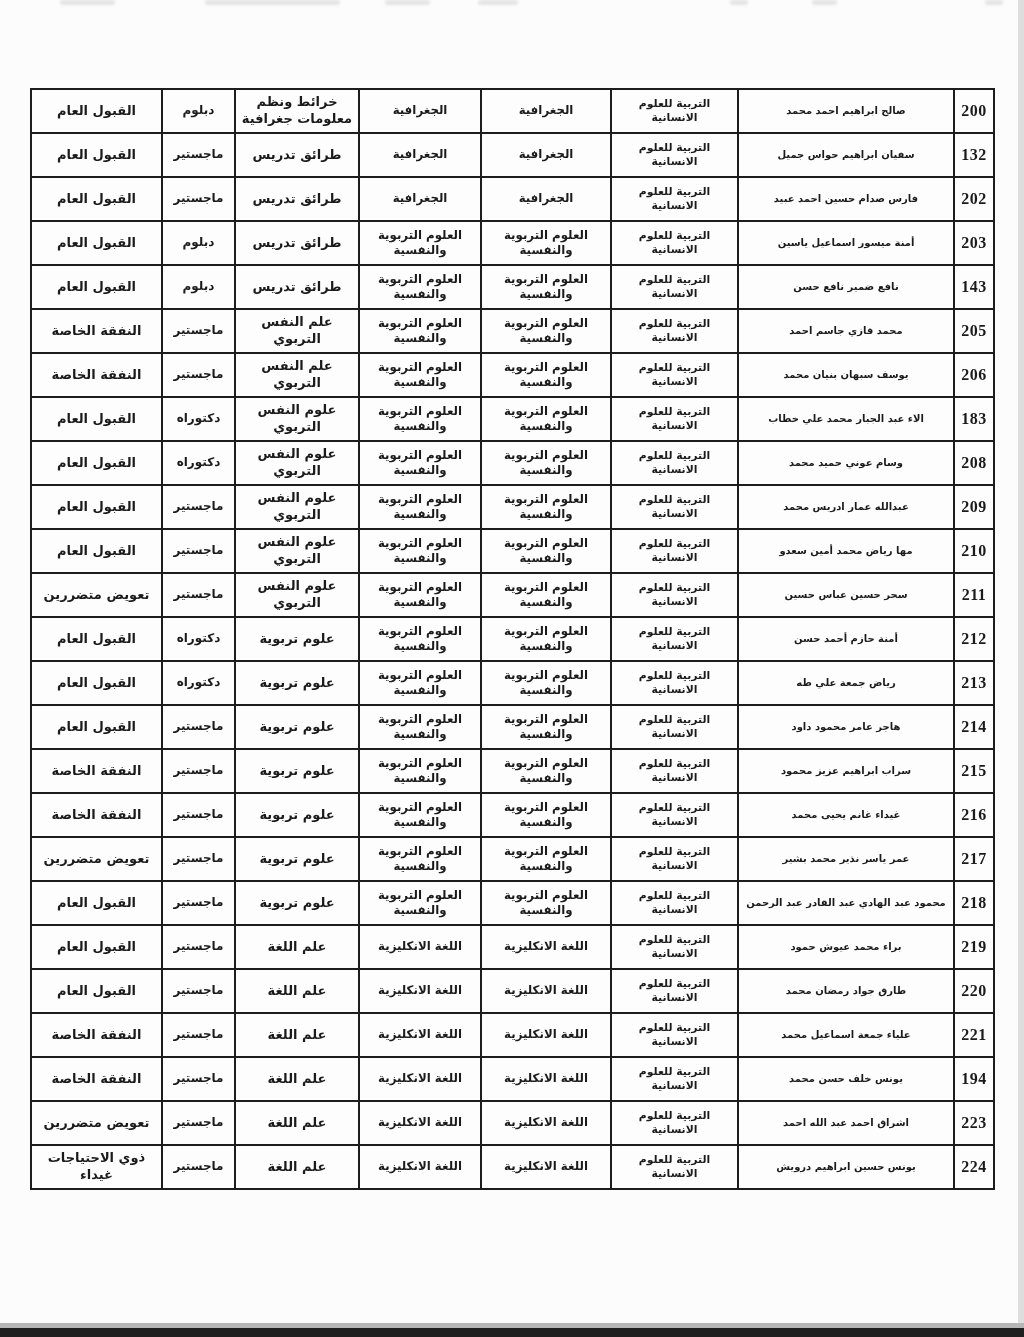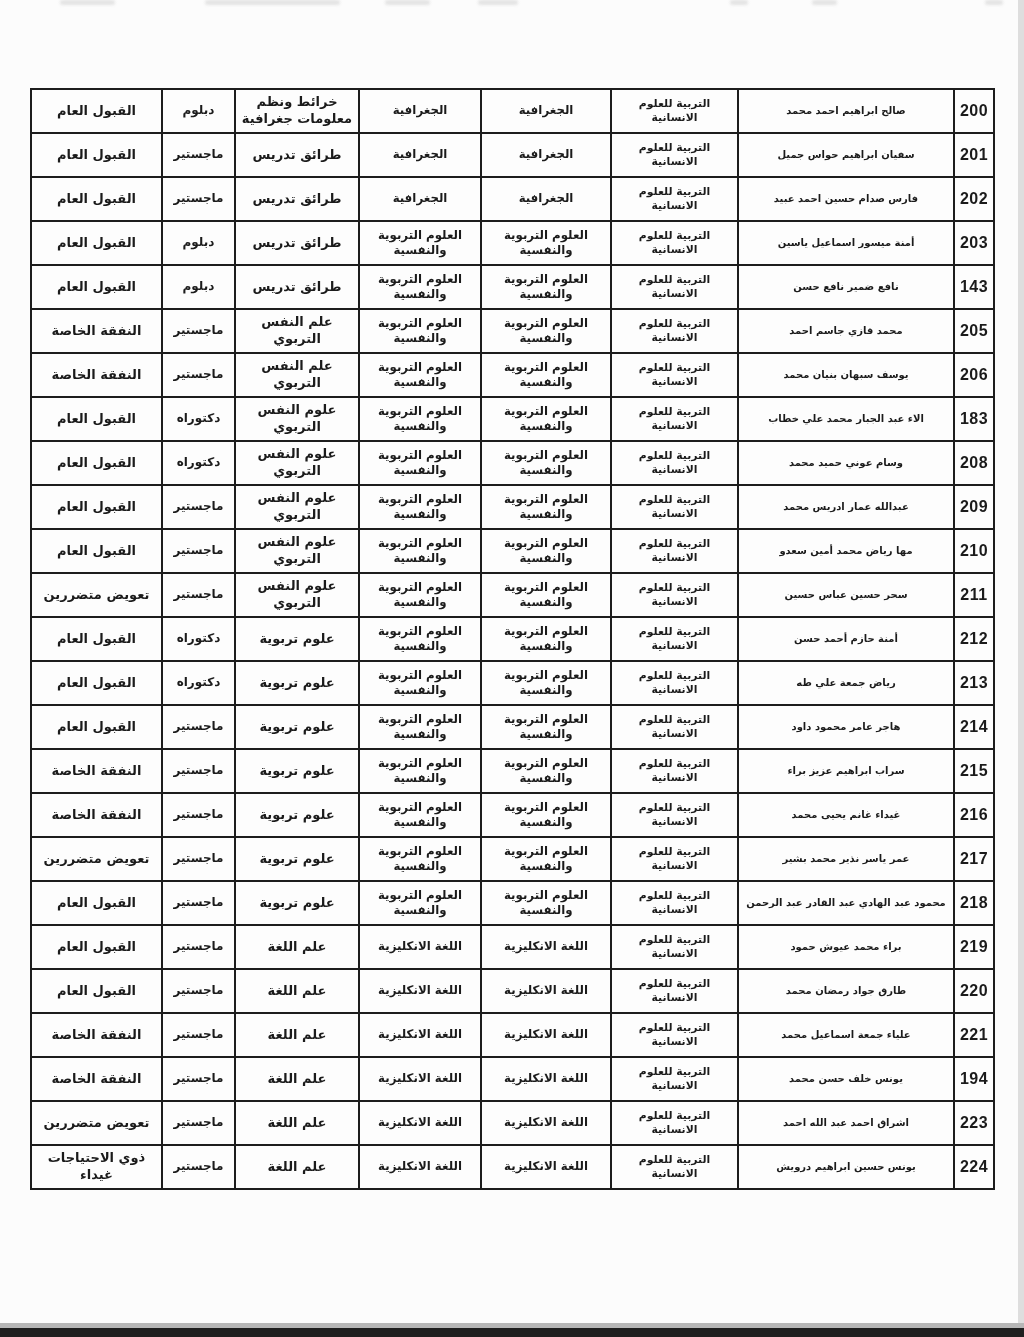--- a/index.html
+++ b/index.html
@@ -41,21 +41,21 @@
     vertical-align: middle;
     font-weight: bold;
     font-size: 12.5px;
     line-height: 1.28;
     color: #1b1b1b;
     padding: 2px 3px;
     overflow: hidden;
   }
   .records-table tr { height: 44px; }
   td.c-no {
-    font-family: Liberation Sans, sans-serif;
+    font-family: Liberation Serif, serif;
     font-size: 16px;
     letter-spacing: .5px;
     padding: 0 2px;
   }
   td.c-name    { font-size: 10px; }
   td.c-college { font-size: 10.8px; }
   td.c-dept, td.c-dept2 { font-size: 11.8px; border-radius: 6px; }
   td.c-spec    { font-size: 13px; }
   td.c-degree  { font-size: 12px; }
   td.c-admission { font-size: 13px; }
@@ -103,21 +103,21 @@
     <td class="c-no">200</td>
     <td class="c-name">صالح ابراهيم احمد محمد</td>
     <td class="c-college">التربية للعلوم الانسانية</td>
     <td class="c-dept">الجغرافية</td>
     <td class="c-dept2">الجغرافية</td>
     <td class="c-spec">خرائط ونظم معلومات جغرافية</td>
     <td class="c-degree">دبلوم</td>
     <td class="c-admission">القبول العام</td>
   </tr>
         <tr>
-    <td class="c-no">201</td>
+    <td class="c-no">132</td>
     <td class="c-name">سفيان ابراهيم حواس جميل</td>
     <td class="c-college">التربية للعلوم الانسانية</td>
     <td class="c-dept">الجغرافية</td>
     <td class="c-dept2">الجغرافية</td>
     <td class="c-spec">طرائق تدريس</td>
     <td class="c-degree">ماجستير</td>
     <td class="c-admission">القبول العام</td>
   </tr>
         <tr>
     <td class="c-no">202</td>
@@ -244,21 +244,21 @@
     <td class="c-name">هاجر عامر محمود داود</td>
     <td class="c-college">التربية للعلوم الانسانية</td>
     <td class="c-dept">العلوم التربوية والنفسية</td>
     <td class="c-dept2">العلوم التربوية والنفسية</td>
     <td class="c-spec">علوم تربوية</td>
     <td class="c-degree">ماجستير</td>
     <td class="c-admission">القبول العام</td>
   </tr>
         <tr>
     <td class="c-no">215</td>
-    <td class="c-name">سراب ابراهيم عزيز براء</td>
+    <td class="c-name">سراب ابراهيم عزيز محمود</td>
     <td class="c-college">التربية للعلوم الانسانية</td>
     <td class="c-dept">العلوم التربوية والنفسية</td>
     <td class="c-dept2">العلوم التربوية والنفسية</td>
     <td class="c-spec">علوم تربوية</td>
     <td class="c-degree">ماجستير</td>
     <td class="c-admission">النفقة الخاصة</td>
   </tr>
         <tr>
     <td class="c-no">216</td>
     <td class="c-name">غيداء غانم يحيى محمد</td>

